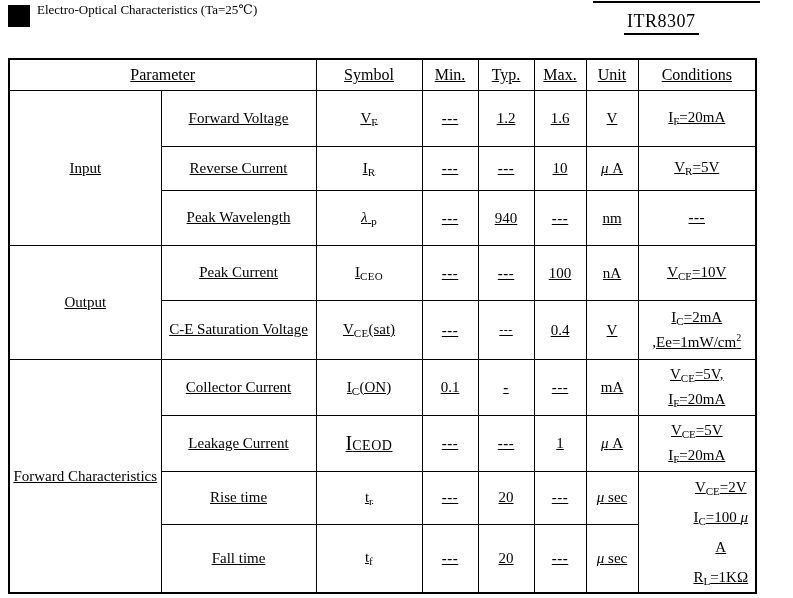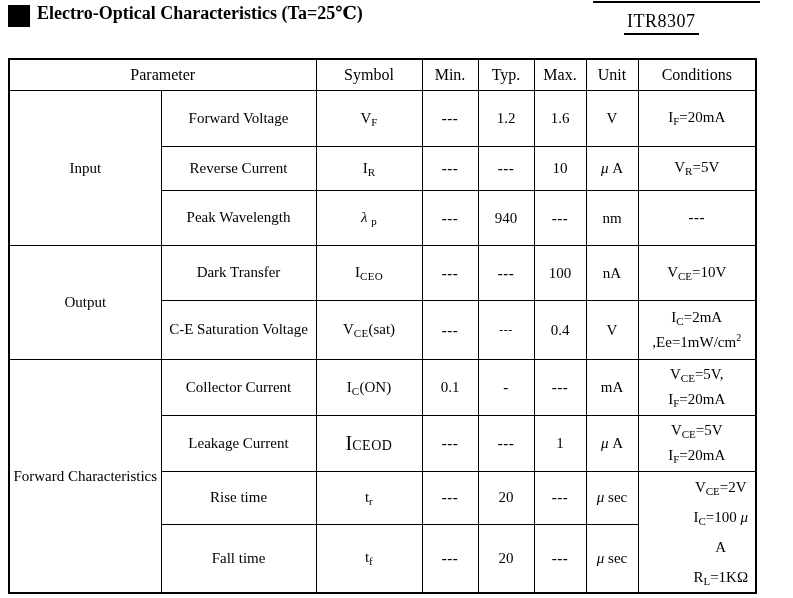--- a/index.html
+++ b/index.html
@@ -4,33 +4,34 @@
 <style>
   html,body{margin:0;padding:0;}
   body{
     width:793px;height:598px;position:relative;background:#ffffff;
     font-family:"Liberation Serif","DejaVu Serif",serif;color:#000;
     overflow:hidden;
   }
   
   .sq{position:absolute;left:8px;top:5px;width:22px;height:22px;background:#000;}
   .ttl{
-    position:absolute;left:37px;top:2px;font-size:18px;font-weight:bold;
+    position:absolute;left:37px;top:2px;font-size:13px;font-weight:normal;
     white-space:nowrap;letter-spacing:0px;
   }
   .rule-tr{position:absolute;left:593px;top:1px;width:167px;height:2px;background:#000;}
   .part{
     position:absolute;left:624px;top:11px;font-size:18px;font-weight:normal;
     border-bottom:2px solid #000;padding:0 3px 1px 3px;letter-spacing:0.5px;
   }
   
   table.eo{
     position:absolute;left:8px;top:58px;width:747px;
     border-collapse:collapse;table-layout:fixed;
     border:2px solid #000;
+    text-decoration:underline;
   }
   table.eo td{
     border:1px solid #000;vertical-align:middle;text-align:center;
     font-size:15px;padding:0;overflow:hidden;
   }
   tr.hdr td{font-size:16px;height:30px;}
   td.grp{font-size:15px;line-height:1.9;margin-top:16px;}
   td.prm{text-align:left;padding-left:6px;line-height:1.45;}
   td.sym{font-size:16px;}
   td.sym sub{font-size:11px;vertical-align:-3px;letter-spacing:0.3px;}
@@ -100,21 +101,21 @@
     <td class="sym"><i>λ</i> <sub>p</sub></td>
     <td class="dash">---</td>
     <td>940</td>
     <td class="dash">---</td>
     <td class="unt">nm</td>
     <td class="cnd dash">---</td>
   </tr>
 
   <tr style="height:55px">
     <td class="grp" rowspan="2">Output</td>
-    <td class="prm">Dark Transfer</td>
+    <td class="prm">Peak Current</td>
     <td class="sym">I<sub>CEO</sub></td>
     <td class="dash">---</td>
     <td class="dash">---</td>
     <td>100</td>
     <td class="unt">nA</td>
     <td class="cnd">V<sub>CE</sub>=10V</td>
   </tr>
 
   <tr style="height:59px">
     <td class="prm">C-E Saturation Voltage</td>

